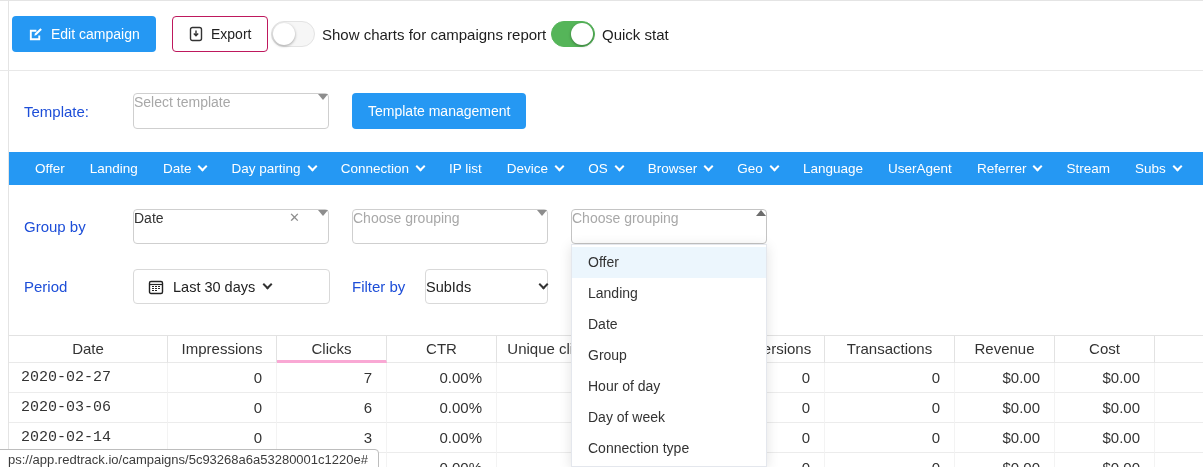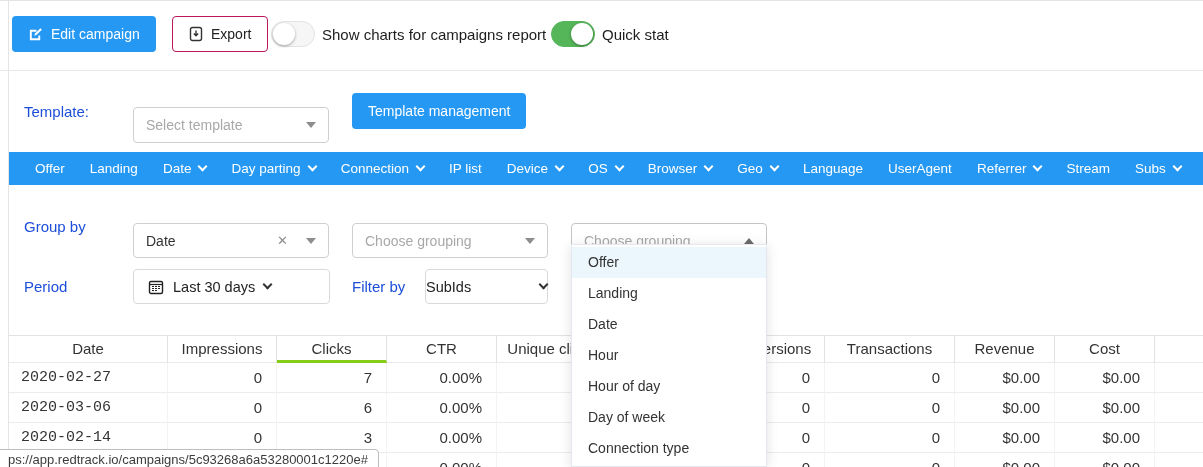--- a/index.html
+++ b/index.html
@@ -24,21 +24,21 @@
   .switch.on { background:#55b559; border-color:#55b559; }
   .switch.on .knob { left:auto; right:1px; }
 
   .tlabel { position:absolute; font-size:15px; color:#1d1d1d; }
   .divider { position:absolute; left:0; top:70px; width:100%; height:1px; background:#e8e8e8; }
 
   .rowlabel { position:absolute; font-size:15px; color:#1d4ed8; }
 
   
   .select { position:absolute; width:196px; height:35px; border:1px solid #cfcfcf; border-radius:4px;
-            background:#fff; display:flex; align-items:center; padding:0 12px; cursor:pointer;margin-top:14px; }
+            background:#fff; display:flex; align-items:flex-start; padding:0 0; cursor:pointer; }
   .select .val { font-size:14px; color:#333; flex:1; white-space:nowrap; overflow:hidden; }
   .select .val.placeholder { color:#a8a8a8; }
   .caret-down { width:0; height:0; border-left:5px solid transparent; border-right:5px solid transparent;
                 border-top:6px solid #8d8d8d; margin-left:8px; }
   .caret-up { width:0; height:0; border-left:5px solid transparent; border-right:5px solid transparent;
               border-bottom:6px solid #6d6d6d; margin-left:8px; }
   .clear-x { color:#8d8d8d; font-size:13px; margin-right:10px; cursor:pointer; }
 
   
   .tabbar { position:absolute; left:9px; top:152px; right:0; height:33px; background:#2598f3;
@@ -62,21 +62,21 @@
           display:flex; align-items:center; font-size:14.5px; color:#222; cursor:pointer; }
   .pbtn .chevd { width:7px; height:7px; border-right:2px solid #333; border-bottom:2px solid #333;
                  transform:rotate(45deg); margin-left:9px; margin-top:-4px; }
 
   
   .table { position:absolute; left:9px; top:335px; width:1276px; }
   .t-row { display:flex; }
   .t-head { border-top:1px solid #e2e2e2; }
   .t-head .t-cell { height:27px; line-height:26px; font-size:15px; color:#333; text-align:center;
                     border-right:1px solid #e2e2e2; border-bottom:1px solid #e9e9e9; background:#fff; }
-  .t-head .t-cell.sorted { border-bottom:3px solid #84cc16; }
+  .t-head .t-cell.sorted { border-bottom:3px solid #f9a8d4; }
   .t-body .t-cell { height:30px; line-height:29px; font-size:15px; color:#333;
                     border-right:1px solid #f3f3f3; border-bottom:1px solid #ececec; background:#fff; }
   .t-cell.num { text-align:right; padding-right:14px; }
   .t-cell.txt { text-align:left; padding-left:12px;font-family:Liberation Mono, monospace; }
   .c0{width:159px}.c1{width:109px}.c2{width:110px}.c3{width:110px}.c4{width:110px}.c5{width:108px}
   .c6{width:110px}.c7{width:130px}.c8{width:100px}.c9{width:100px}.c10{width:130px}
 
   
   .statusbar { position:absolute; left:-5px; top:449px; height:22px; z-index:40; background:#fff;
                border:1px solid #bdbdbd; border-radius:0 4px 0 0; padding:2px 10px 2px 12px;
@@ -283,20 +283,20 @@
         <div class="t-cell c9 num">$0.00</div>
         <div class="t-cell c10 num"></div>
       </div>
     </div>
   </div>
 
   <div class="dropdown">
     <div class="option hl">Offer</div>
     <div class="option">Landing</div>
     <div class="option">Date</div>
-    <div class="option">Hour</div>
+    <div class="option">Group</div>
     <div class="option">Hour of day</div>
     <div class="option">Day of week</div>
     <div class="option">Connection type</div>
   </div>
 
   <div class="statusbar">ps://app.redtrack.io/campaigns/5c93268a6a53280001c1220e#</div>
 </div>
 
 </body></html>

